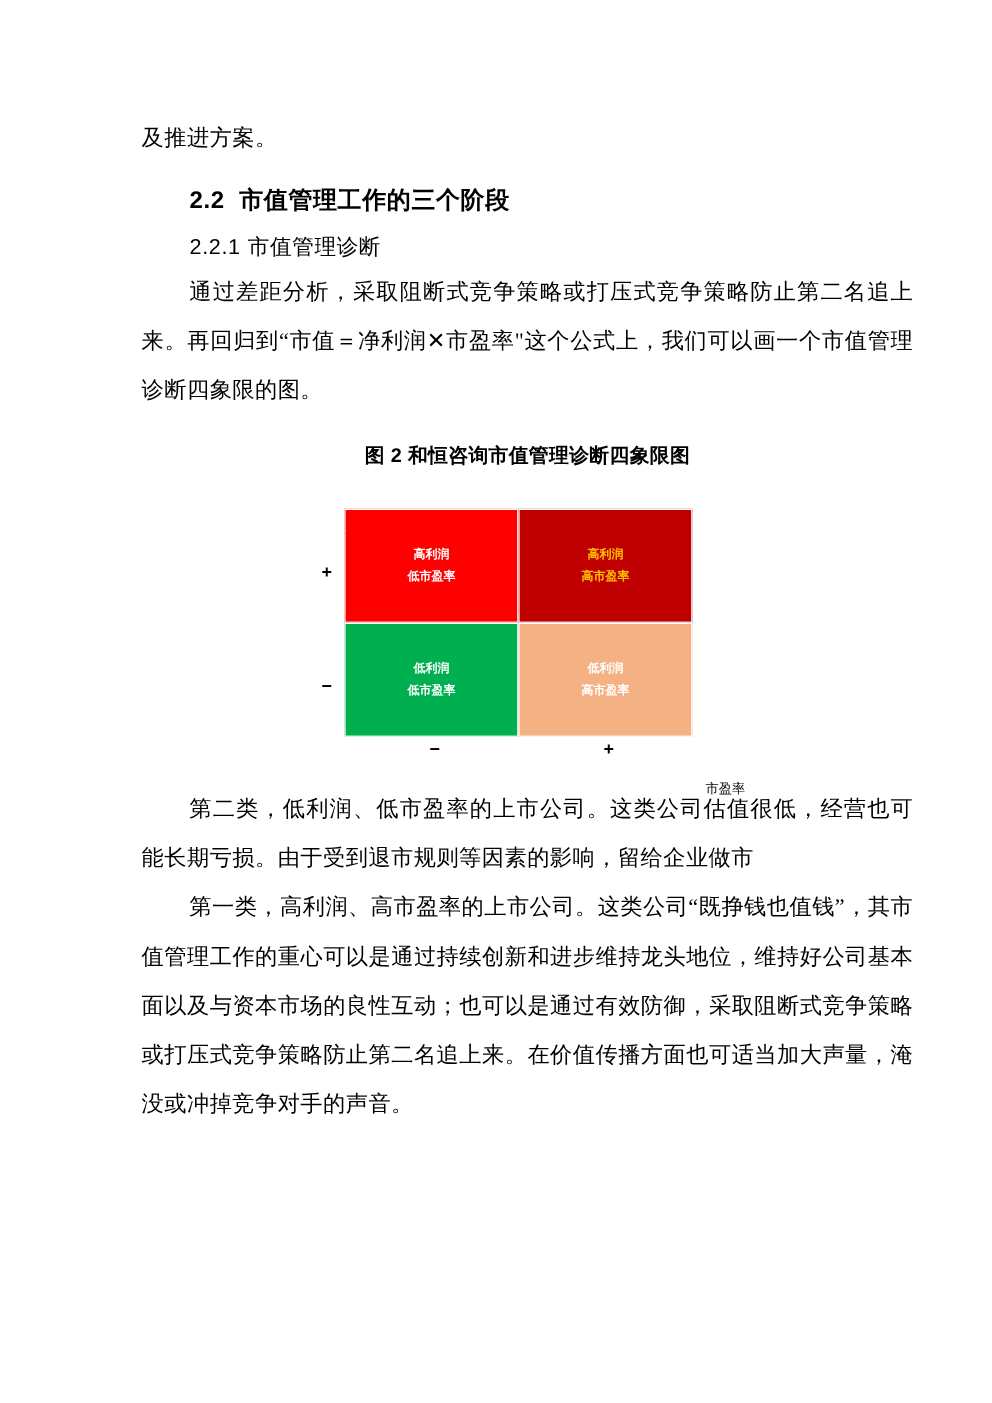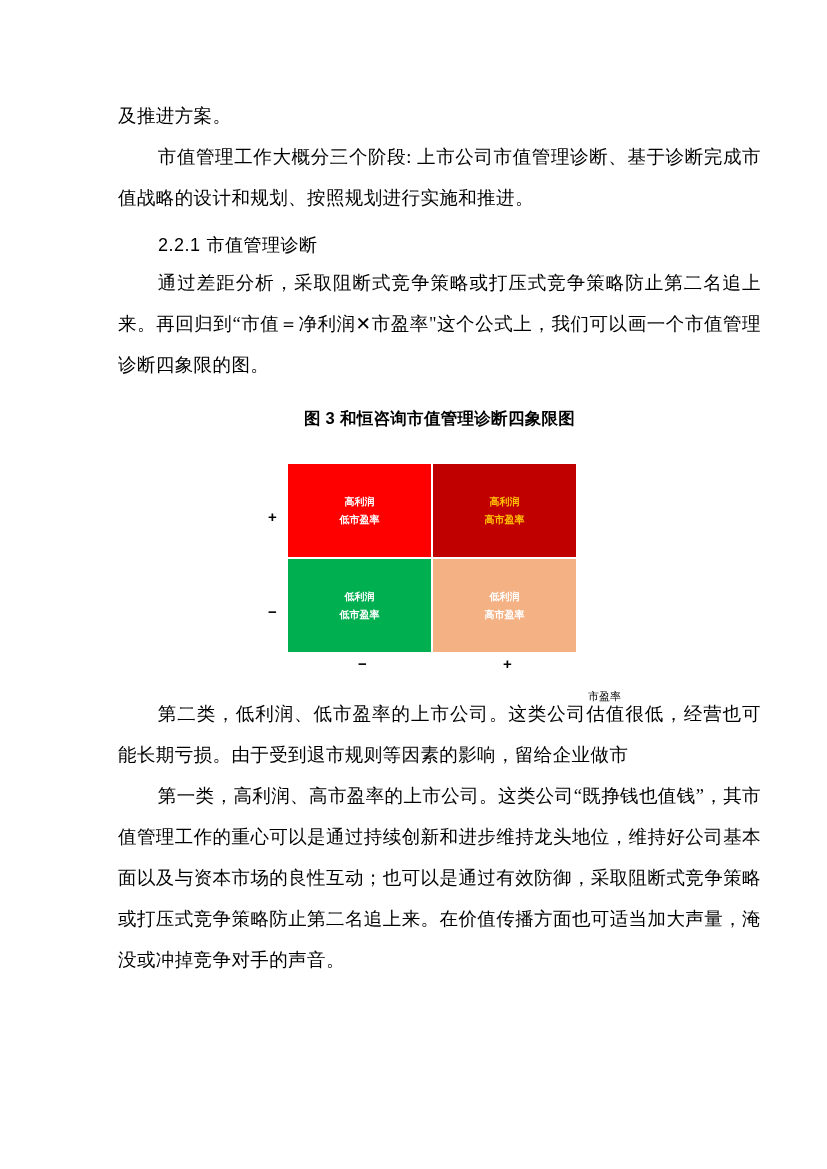--- a/index.html
+++ b/index.html
@@ -115,30 +115,32 @@
   .sign-minus-x { left: 240px; top: 217px; }
   .sign-plus-x { left: 385px; top: 217px; }
 </style>
 </head>
 <body>
 
 <div class="page">
 
   <p class="para">及推进方案。</p>
 
+  <h2 class="heading2">
+    <span class="num">2.2</span><span>市值管理工作的三个阶段</span>
+  </h2>
 
-  <p class="para indent2">市值管理工作大概分三个阶段: 上市公司市值管理诊断、基于诊断完成市值战略的设计和规划、按照规划进行实施和推进。</p>
 
   <h3 class="heading3">
     <span class="num">2.2.1</span><span>市值管理诊断</span>
   </h3>
 
   <p class="para indent2">通过差距分析，采取阻断式竞争策略或打压式竞争策略防止第二名追上来。再回归到“市值＝净利润✕市盈率"这个公式上，我们可以画一个市值管理诊断四象限的图。</p>
 
-  <div class="fig-title">图 3 和恒咨询市值管理诊断四象限图</div>
+  <div class="fig-title">图 2 和恒咨询市值管理诊断四象限图</div>
 
   <div class="figure-wrap">
     <div class="axis-label ax-profit">利润</div>
     <div class="axis-label ax-pe">市盈率</div>
 
     <div class="sign sign-plus-y">+</div>
     <div class="sign sign-minus-y">−</div>
     <div class="sign sign-minus-x">−</div>
     <div class="sign sign-plus-x">+</div>
 

